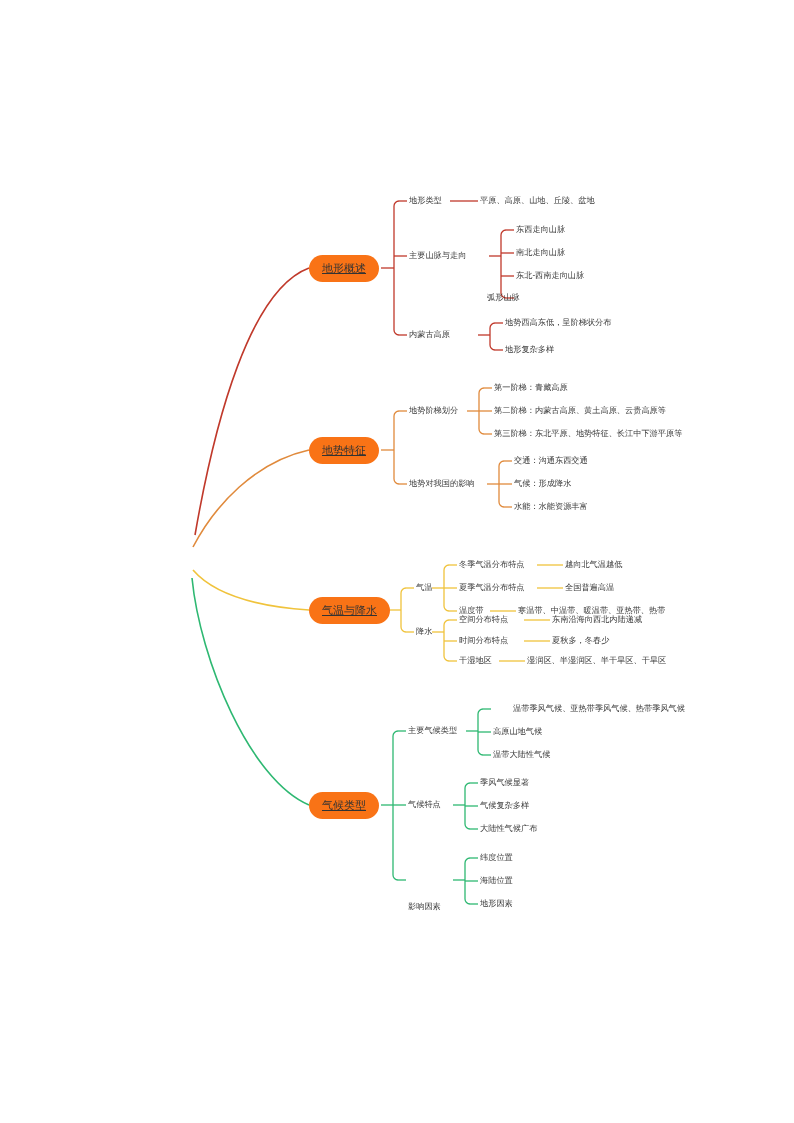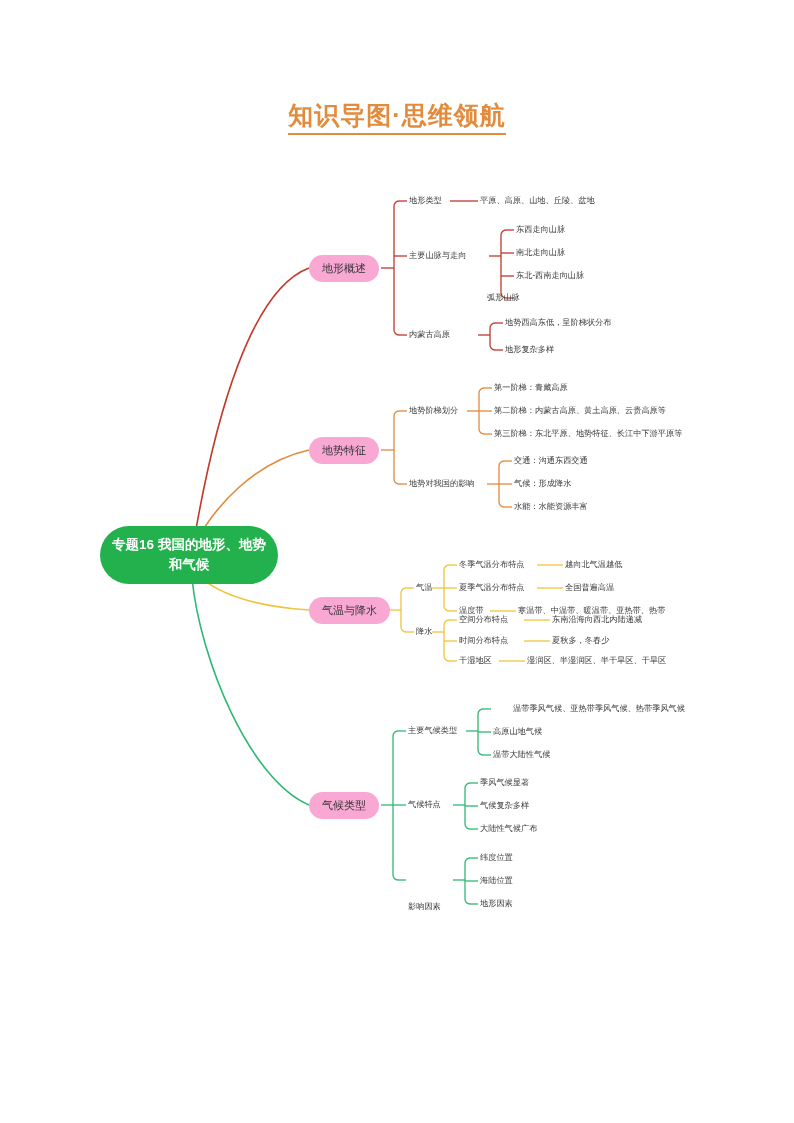--- a/index.html
+++ b/index.html
@@ -64,51 +64,49 @@
     align-items: center;
     justify-content: center;
     text-align: center;
     box-sizing: border-box;
     padding: 0 10px;
   }
   
   .branch-node {
     position: absolute;
     height: 27px;
-    background: #f9a8d4;
+    background: #f97316;
     border-radius: 14px;
     color: #333333;
     font-size: 11px;
     display: flex;
     align-items: center;
     justify-content: center;
     box-sizing: border-box;
     padding: 0 13px;
     white-space: nowrap;
+    text-decoration: underline;
   }
   
   .node-text {
     position: absolute;
     font-size: 8.2px;
     color: #3a3a3a;
     white-space: nowrap;
     line-height: 1;
     transform: translateY(-50%);
   }
   .node-text.lvl3 { font-size: 8.2px; }
   .node-text.lvl4 { font-size: 8.2px; }
 </style>
 </head>
 <body>
 
 <div id="page">
 
-  <div id="title-block">
-    <span id="page-title">知识导图·思维领航</span>
-  </div>
 
   <svg id="wires" viewBox="0 0 794 1123" width="794" height="1123" xmlns="http://www.w3.org/2000/svg">
 
     <path d="M 195 535 C 215 420 250 290 309 268" stroke="#c0392b" stroke-width="1.6" fill="none"></path>
     <path d="M 193 547 C 215 505 255 462 309 450" stroke="#e08a3c" stroke-width="1.6" fill="none"></path>
     <path d="M 193 570 C 212 592 250 606 309 610" stroke="#f0c33c" stroke-width="1.6" fill="none"></path>
     <path d="M 192 578 C 200 660 250 780 309 805" stroke="#2eb872" stroke-width="1.6" fill="none"></path>
 
     <line x1="381" y1="268" x2="394" y2="268" stroke="#c0392b" stroke-width="1.3"></line>
     <path d="M 399 201 A 5 5 0 0 0 394 206 L 394 330 A 5 5 0 0 0 399 335" stroke="#c0392b" stroke-width="1.3" fill="none"></path>
@@ -189,21 +187,20 @@
     <line x1="465" y1="806" x2="478" y2="806" stroke="#2eb872" stroke-width="1.3"></line>
     <line x1="470" y1="829" x2="478" y2="829" stroke="#2eb872" stroke-width="1.3"></line>
 
     <line x1="453" y1="880" x2="465" y2="880" stroke="#2eb872" stroke-width="1.3"></line>
     <path d="M 470 858 A 5 5 0 0 0 465 863 L 465 899 A 5 5 0 0 0 470 904" stroke="#2eb872" stroke-width="1.3" fill="none"></path>
     <line x1="470" y1="858" x2="478" y2="858" stroke="#2eb872" stroke-width="1.3"></line>
     <line x1="465" y1="881" x2="478" y2="881" stroke="#2eb872" stroke-width="1.3"></line>
     <line x1="470" y1="904" x2="478" y2="904" stroke="#2eb872" stroke-width="1.3"></line>
   </svg>
 
-  <div id="root-node">专题16  我国的地形、地势和气候</div>
 
   <div class="branch-node" style="left:309px; top:254.5px;">地形概述</div>
   <div class="branch-node" style="left:309px; top:436.5px;">地势特征</div>
   <div class="branch-node" style="left:309px; top:596.5px;">气温与降水</div>
   <div class="branch-node" style="left:309px; top:791.5px;">气候类型</div>
 
   <div class="node-text lvl3" style="left:409px; top:201px;">地形类型</div>
   <div class="node-text lvl3" style="left:409px; top:256px;">主要山脉与走向</div>
   <div class="node-text lvl3" style="left:409px; top:335px;">内蒙古高原</div>
 

